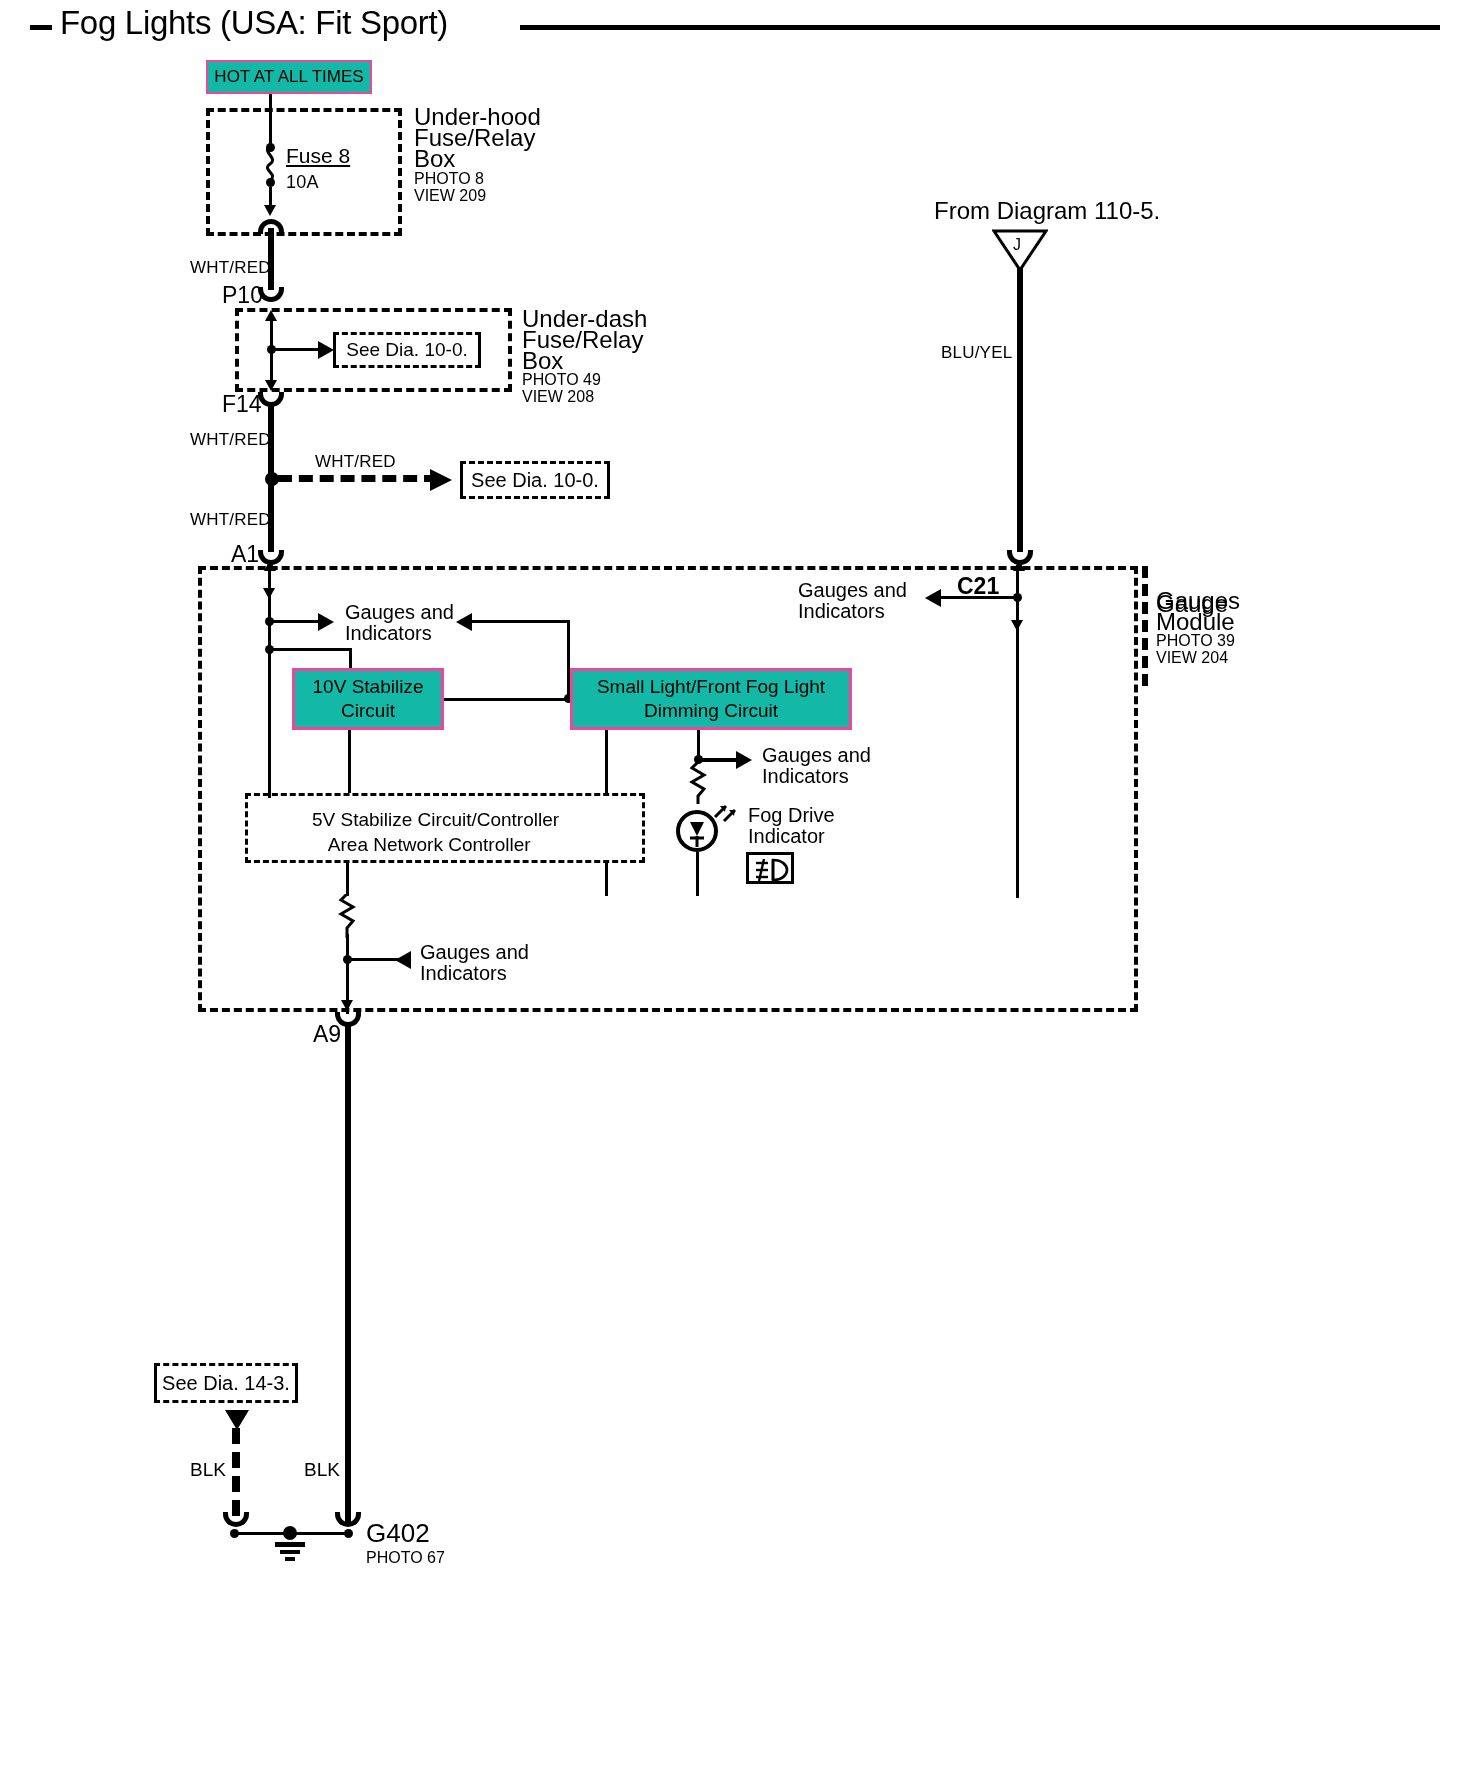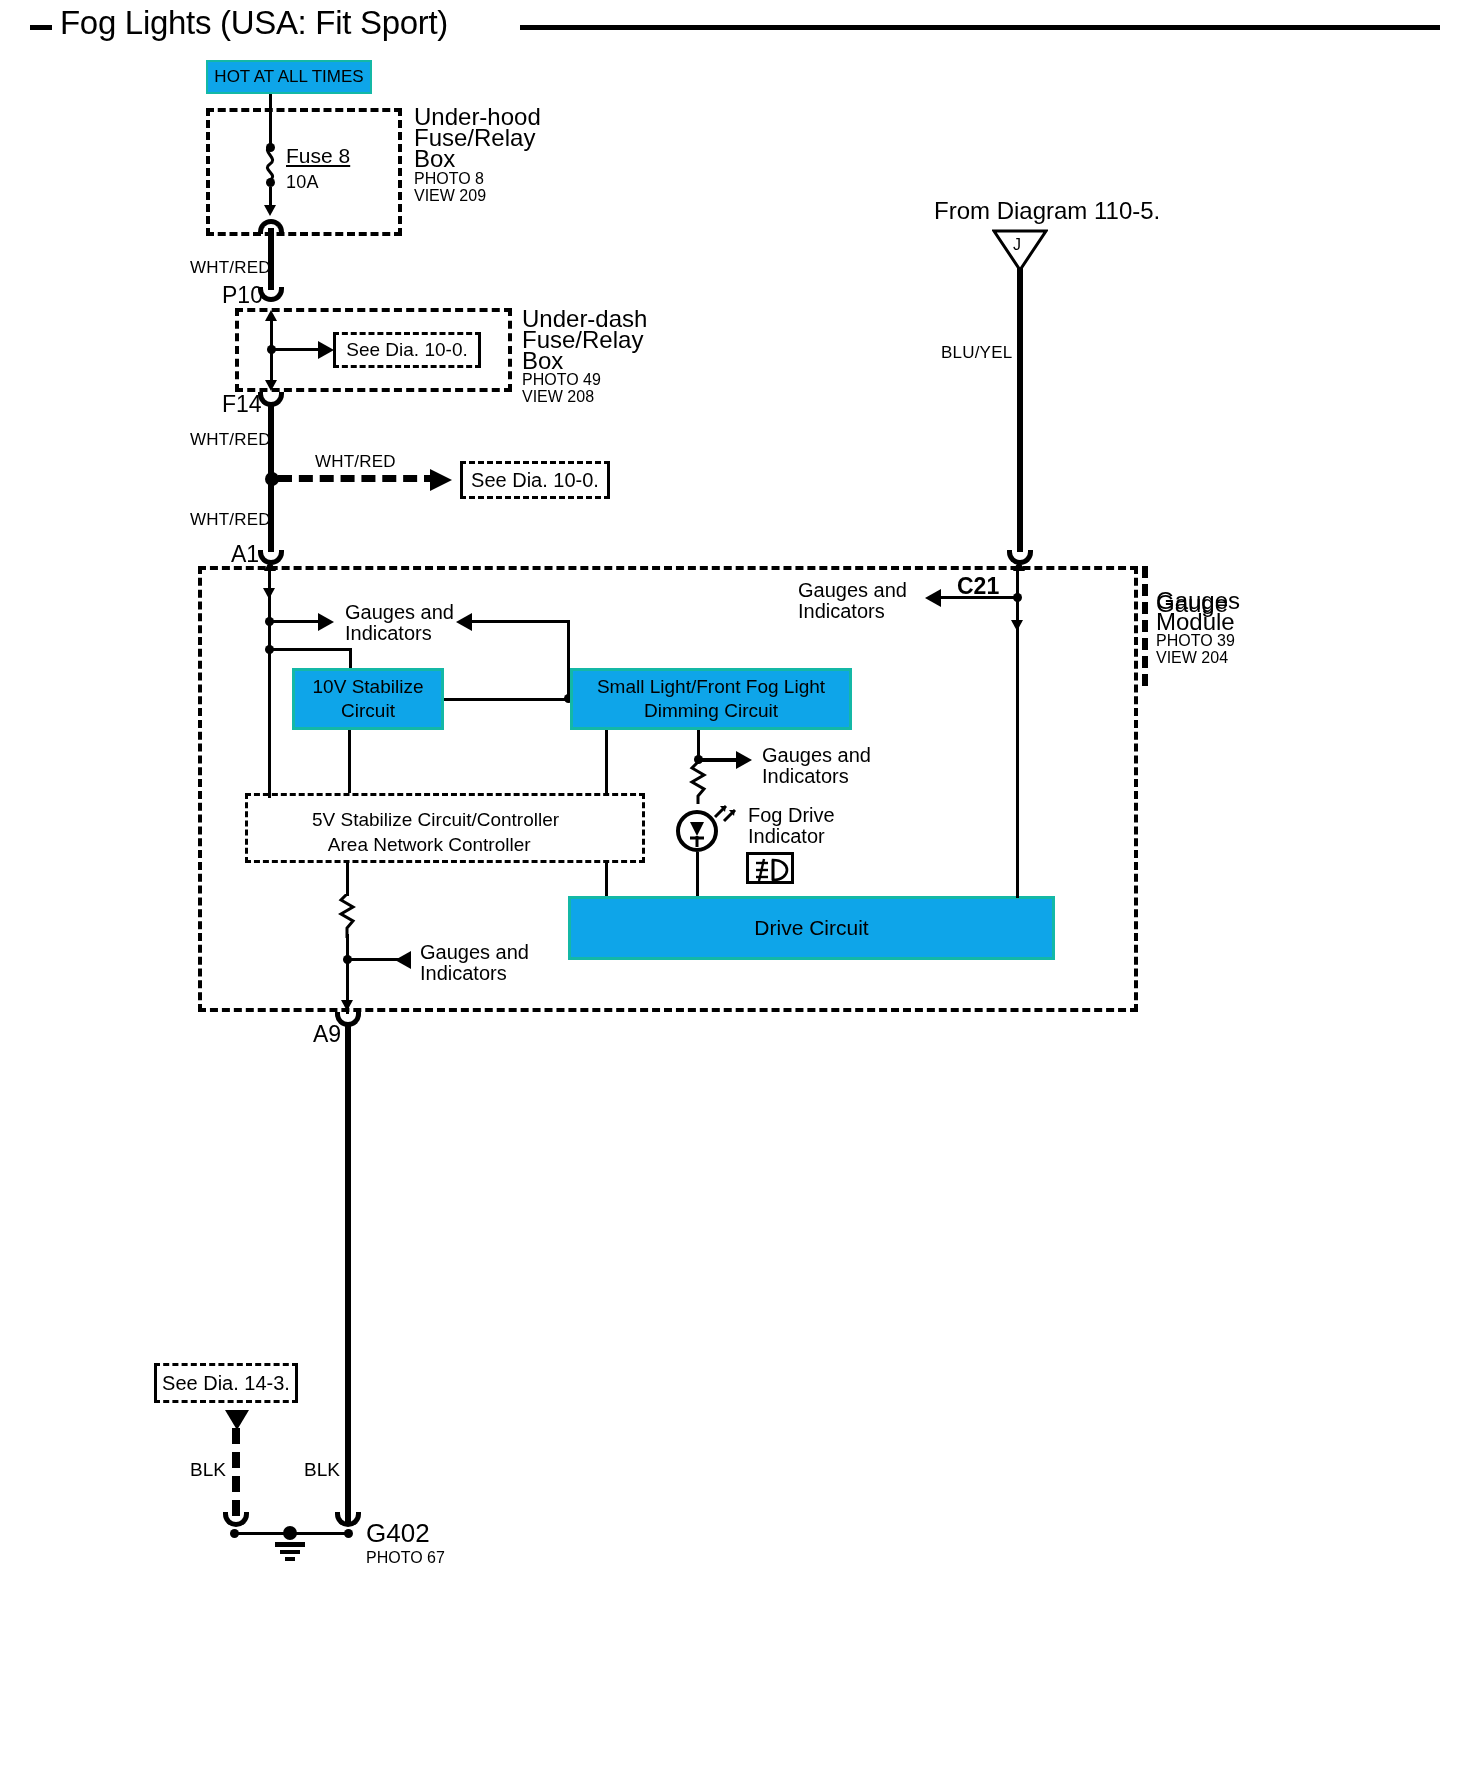--- a/index.html
+++ b/index.html
@@ -28,21 +28,21 @@
   }
   #title-rule {
     position: absolute; left: 520px; top: 25px;
     width: 920px; height: 5px; background: #000;
   }
   .wire  { position: absolute; background: #000; width: 6px; }
   .thin  { position: absolute; background: #000; }
 
   
   .sbox {
-    position: absolute; border: 3px solid #14b8a6; background:#0ea5e9;
+    position: absolute; border: 3px solid #ec4899; background:#14b8a6;
     display:flex; align-items:center; justify-content:center;
     text-align:center; font-size:19px; line-height:1.25;
   }
   .sbox.thinb { border-width: 2px; }
 
   
   .dbox {
     position: absolute; background: transparent;
     border: 4px dashed #000;
   }
@@ -300,23 +300,20 @@
       <line x1="22" y1="3" x2="22" y2="23" stroke="#000" stroke-width="2.6"></line>
       <line x1="5" y1="6" x2="17" y2="6" stroke="#000" stroke-width="2.4"></line>
       <line x1="5" y1="13" x2="17" y2="13" stroke="#000" stroke-width="2.4"></line>
       <line x1="5" y1="20" x2="17" y2="20" stroke="#000" stroke-width="2.4"></line>
       <line x1="13" y1="2" x2="8" y2="24" stroke="#000" stroke-width="2.4"></line>
     </svg>
   </div>
 
   <div class="thin" style="left:696px; top:852px; width:3px; height:44px;"></div>
 
-  <div class="sbox" style="left:568px; top:896px; width:487px; height:64px; font-size:21px;">
-    <span>Drive Circuit</span>
-  </div>
 
   <div class="thin" style="left:605px; top:863px; width:3px; height:33px;"></div>
 
   <div class="ar-u-sm" style="left:1013px; top:560px;"></div>
   <div class="thin" style="left:1016px; top:568px; width:3px; height:330px;"></div>
   <div class="ar-d-sm" style="left:1011px; top:620px;"></div>
 
   <div class="dot-sm" style="left:1013px; top:593px;"></div>
   <div class="thin" style="left:938px; top:596px; width:80px; height:3px;"></div>
   <div class="ar-l" style="left:925px; top:589px;"></div>

